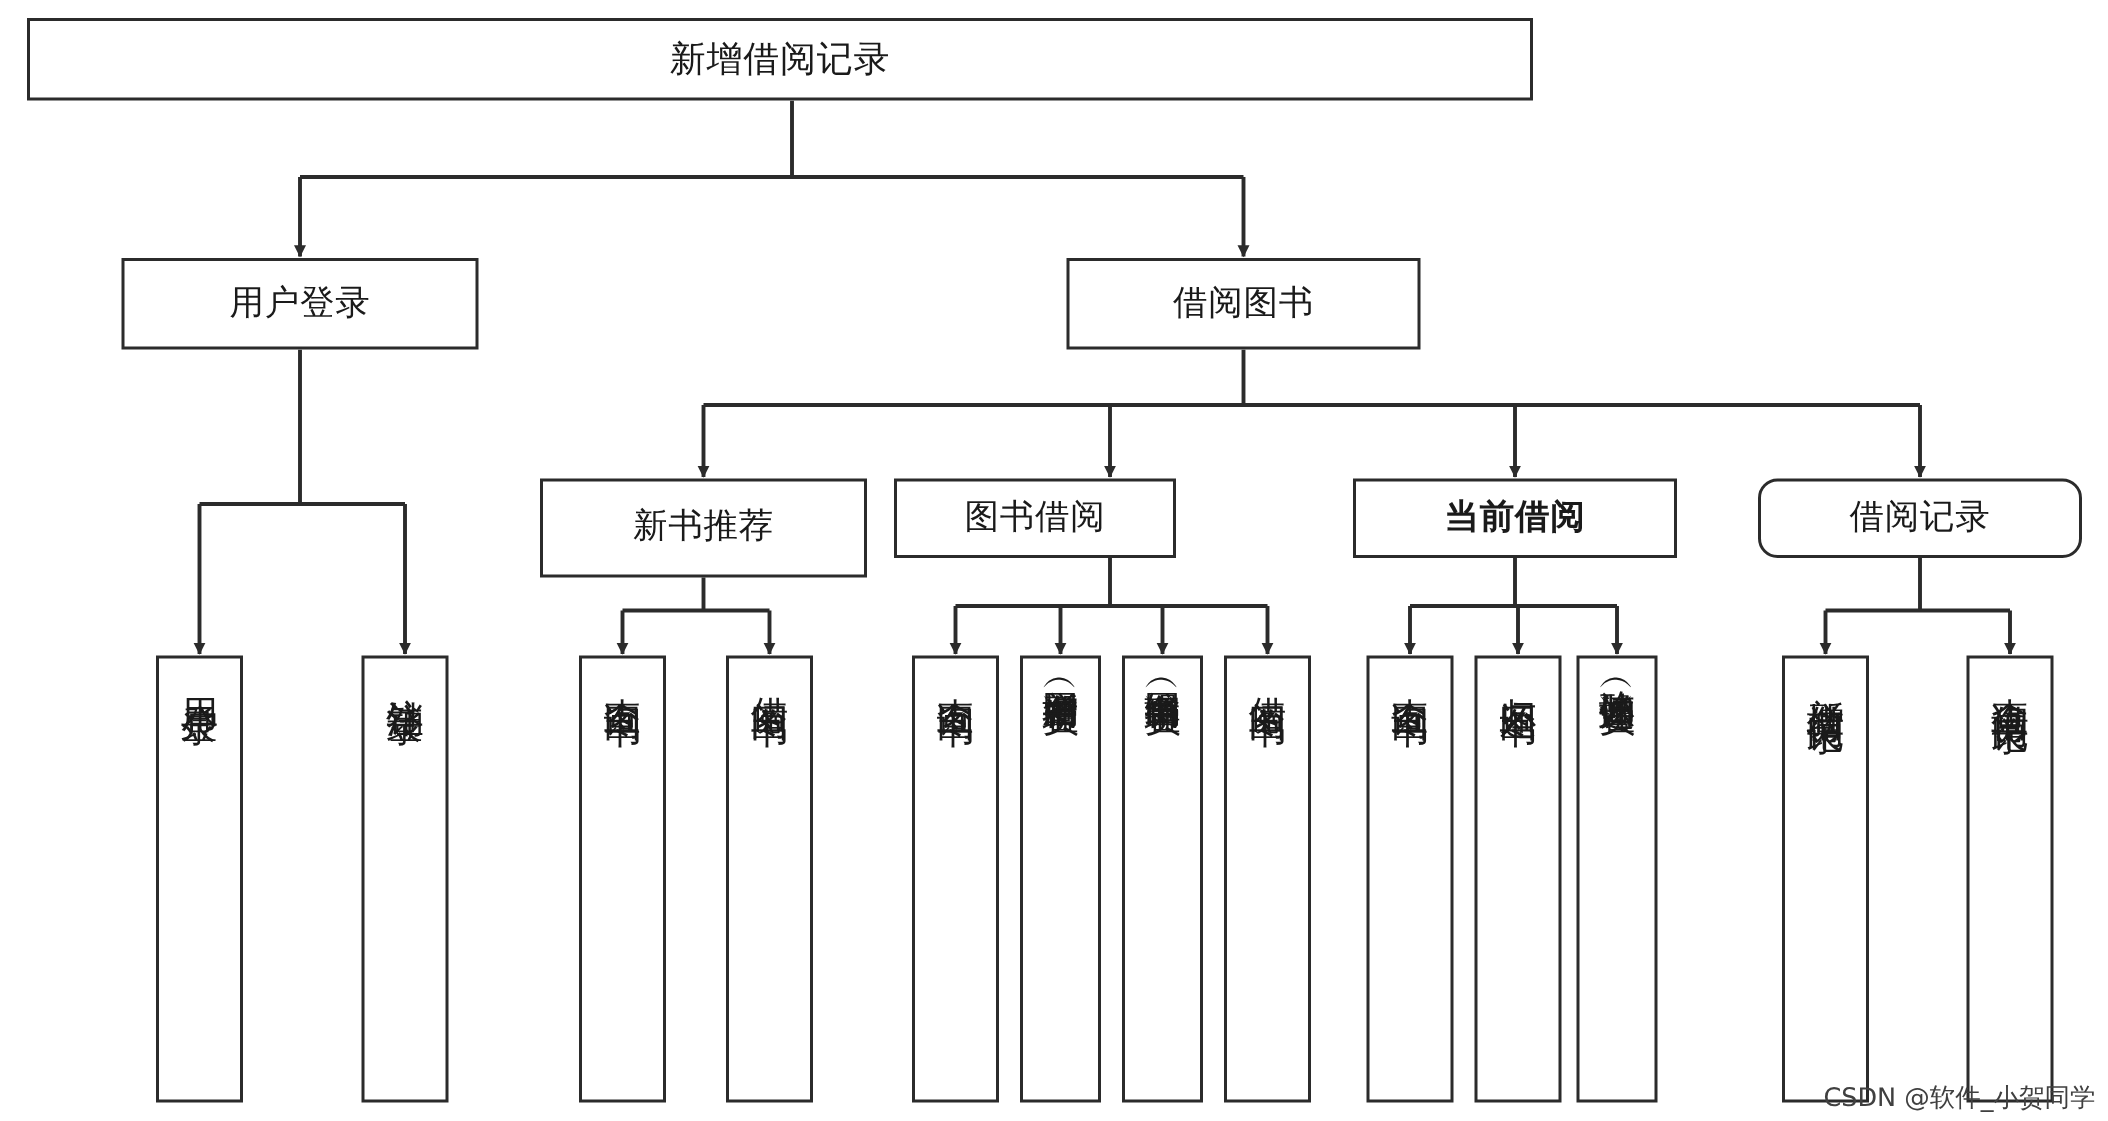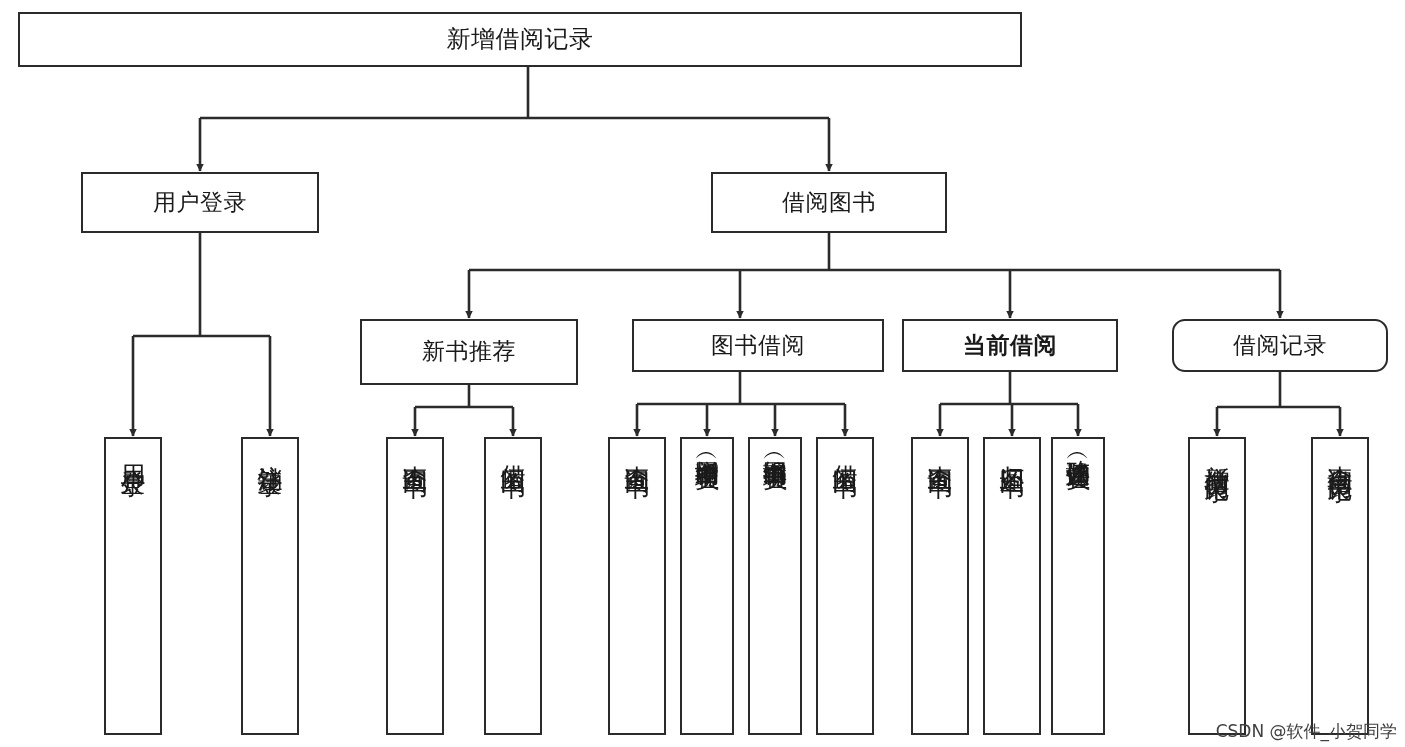--- a/index.html
+++ b/index.html
@@ -137,21 +137,21 @@
       </div>
       <div class="node horiz" style="left: 81px; top: 172px; width: 238px; height: 61px;">
         <span class="node-label">用户登录</span>
       </div>
       <div class="node horiz" style="left: 711px; top: 172px; width: 236px; height: 61px;">
         <span class="node-label">借阅图书</span>
       </div>
       <div class="node horiz" style="left: 360px; top: 319px; width: 218px; height: 66px;">
         <span class="node-label">新书推荐</span>
       </div>
-      <div class="node horiz" style="left: 632px; top: 319px; width: 252px; height: 53px;">
+      <div class="node horiz" style="left: 596px; top: 319px; width: 188px; height: 53px;">
         <span class="node-label">图书借阅</span>
       </div>
       <div class="node horiz" style="left: 902px; top: 319px; width: 216px; height: 53px; font-weight: bold;">
         <span class="node-label">当前借阅</span>
       </div>
       <div class="node horiz" style="left: 1172px; top: 319px; width: 216px; height: 53px; border-radius: 13px;">
         <span class="node-label">借阅记录</span>
       </div>
       <div class="node vert" style="left: 104px; top: 437px; width: 58px; height: 298px;">
         <span class="node-label">用户登录</span>

